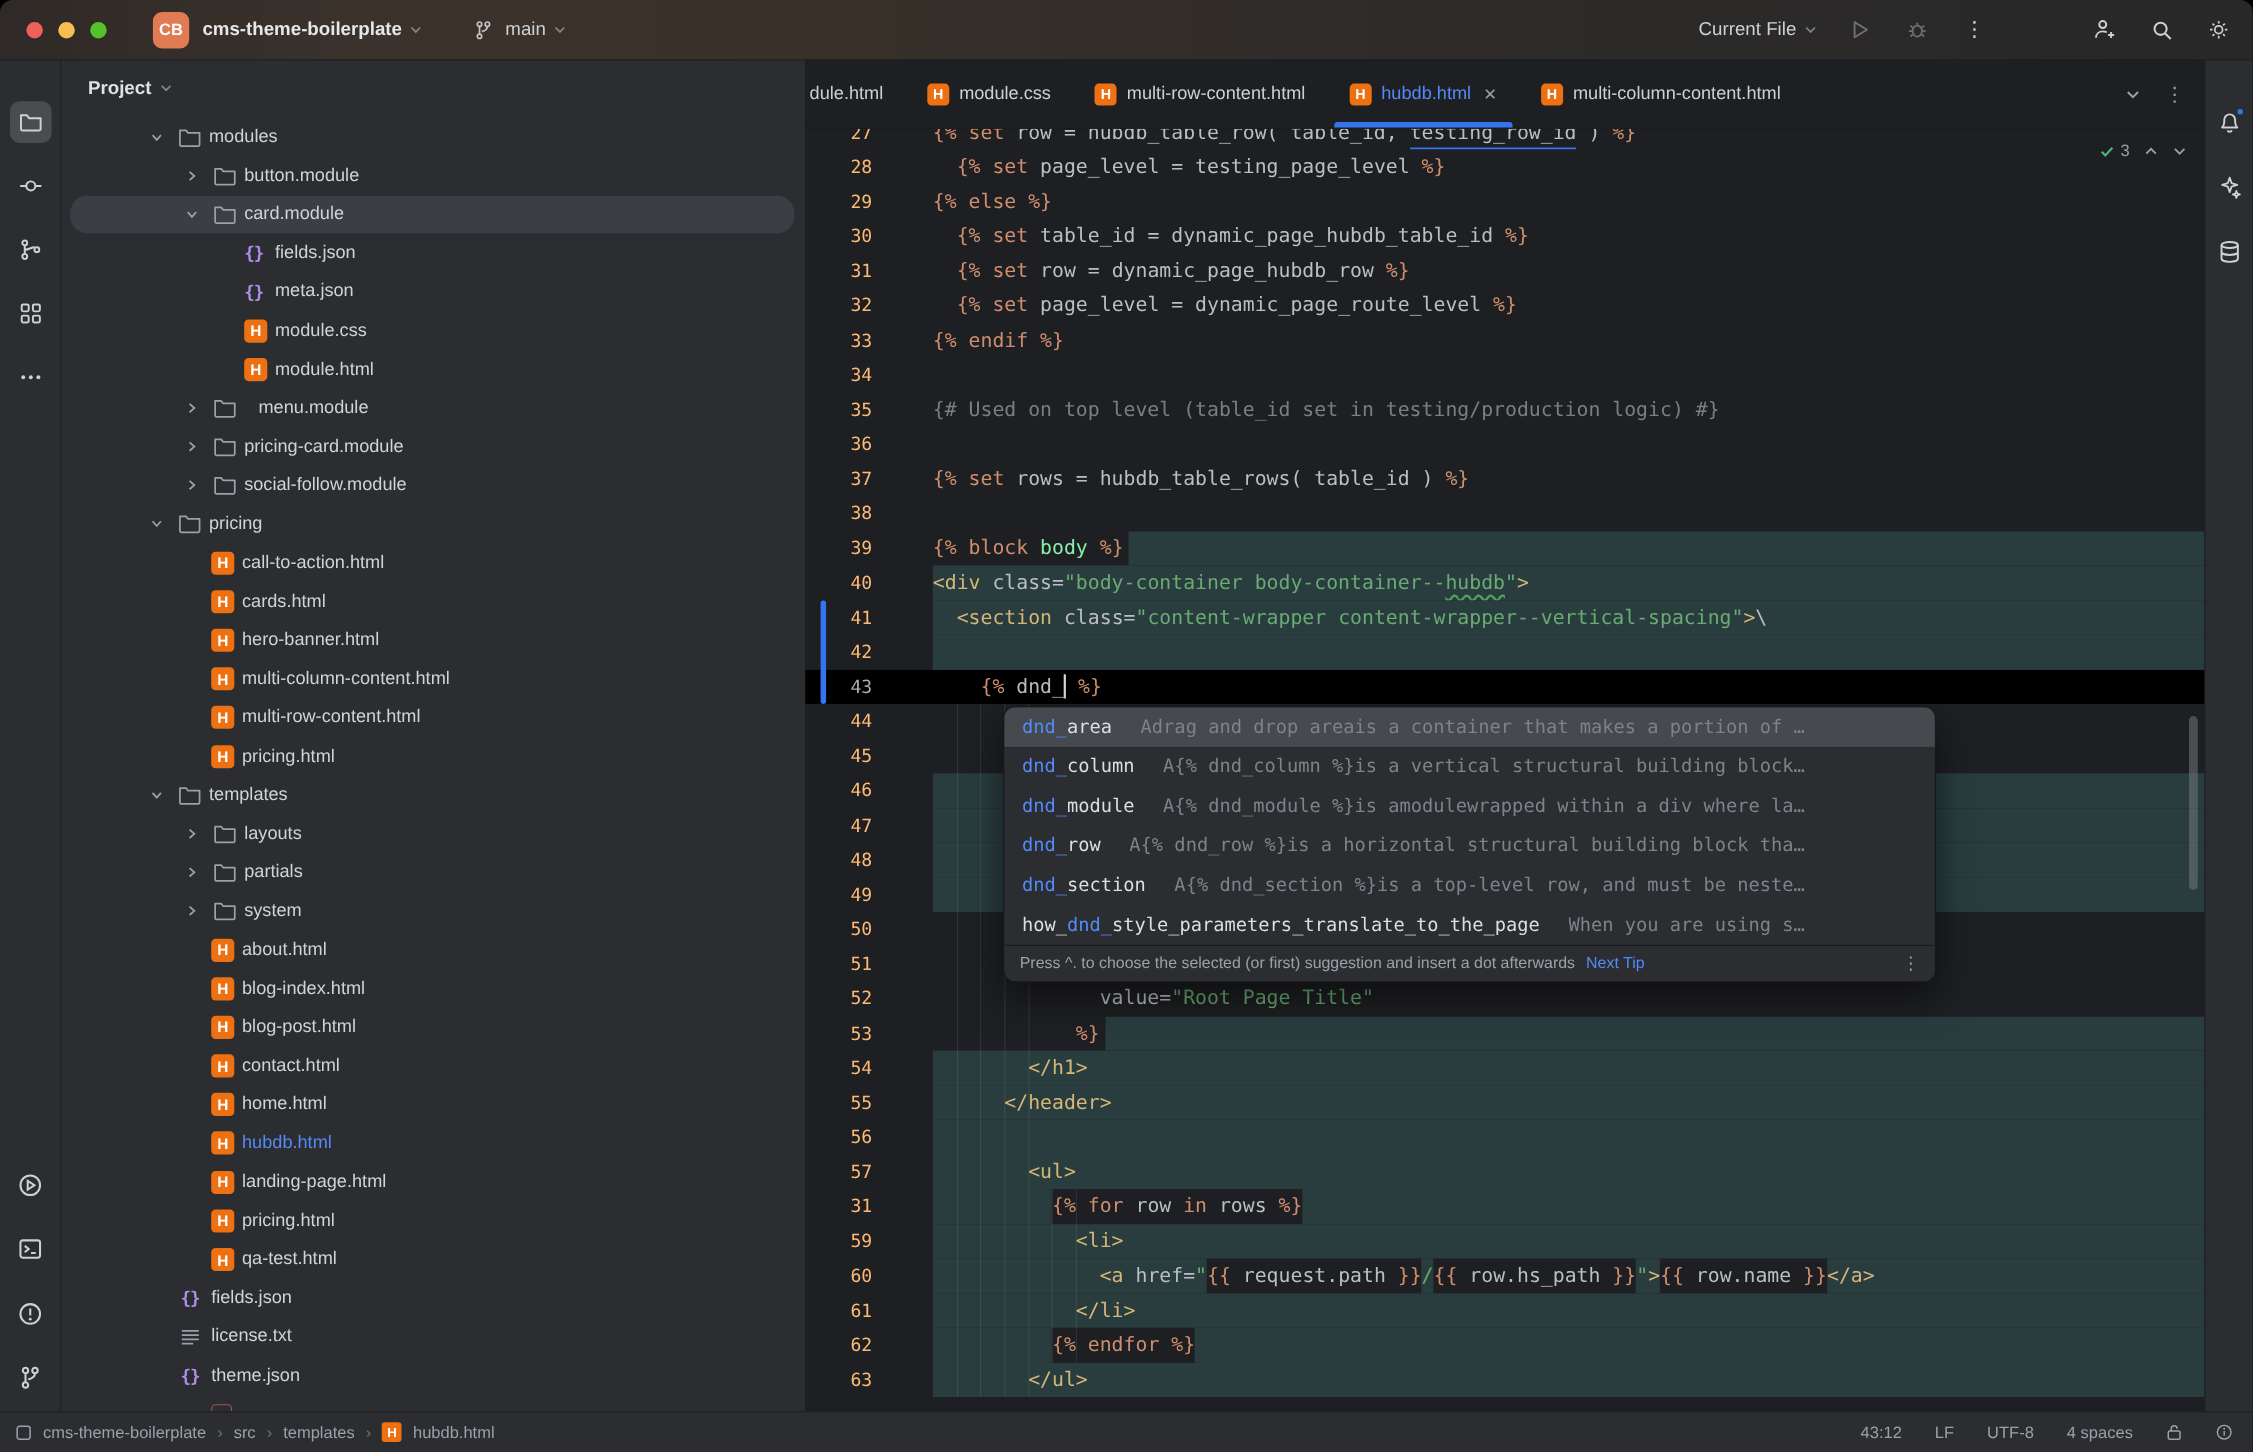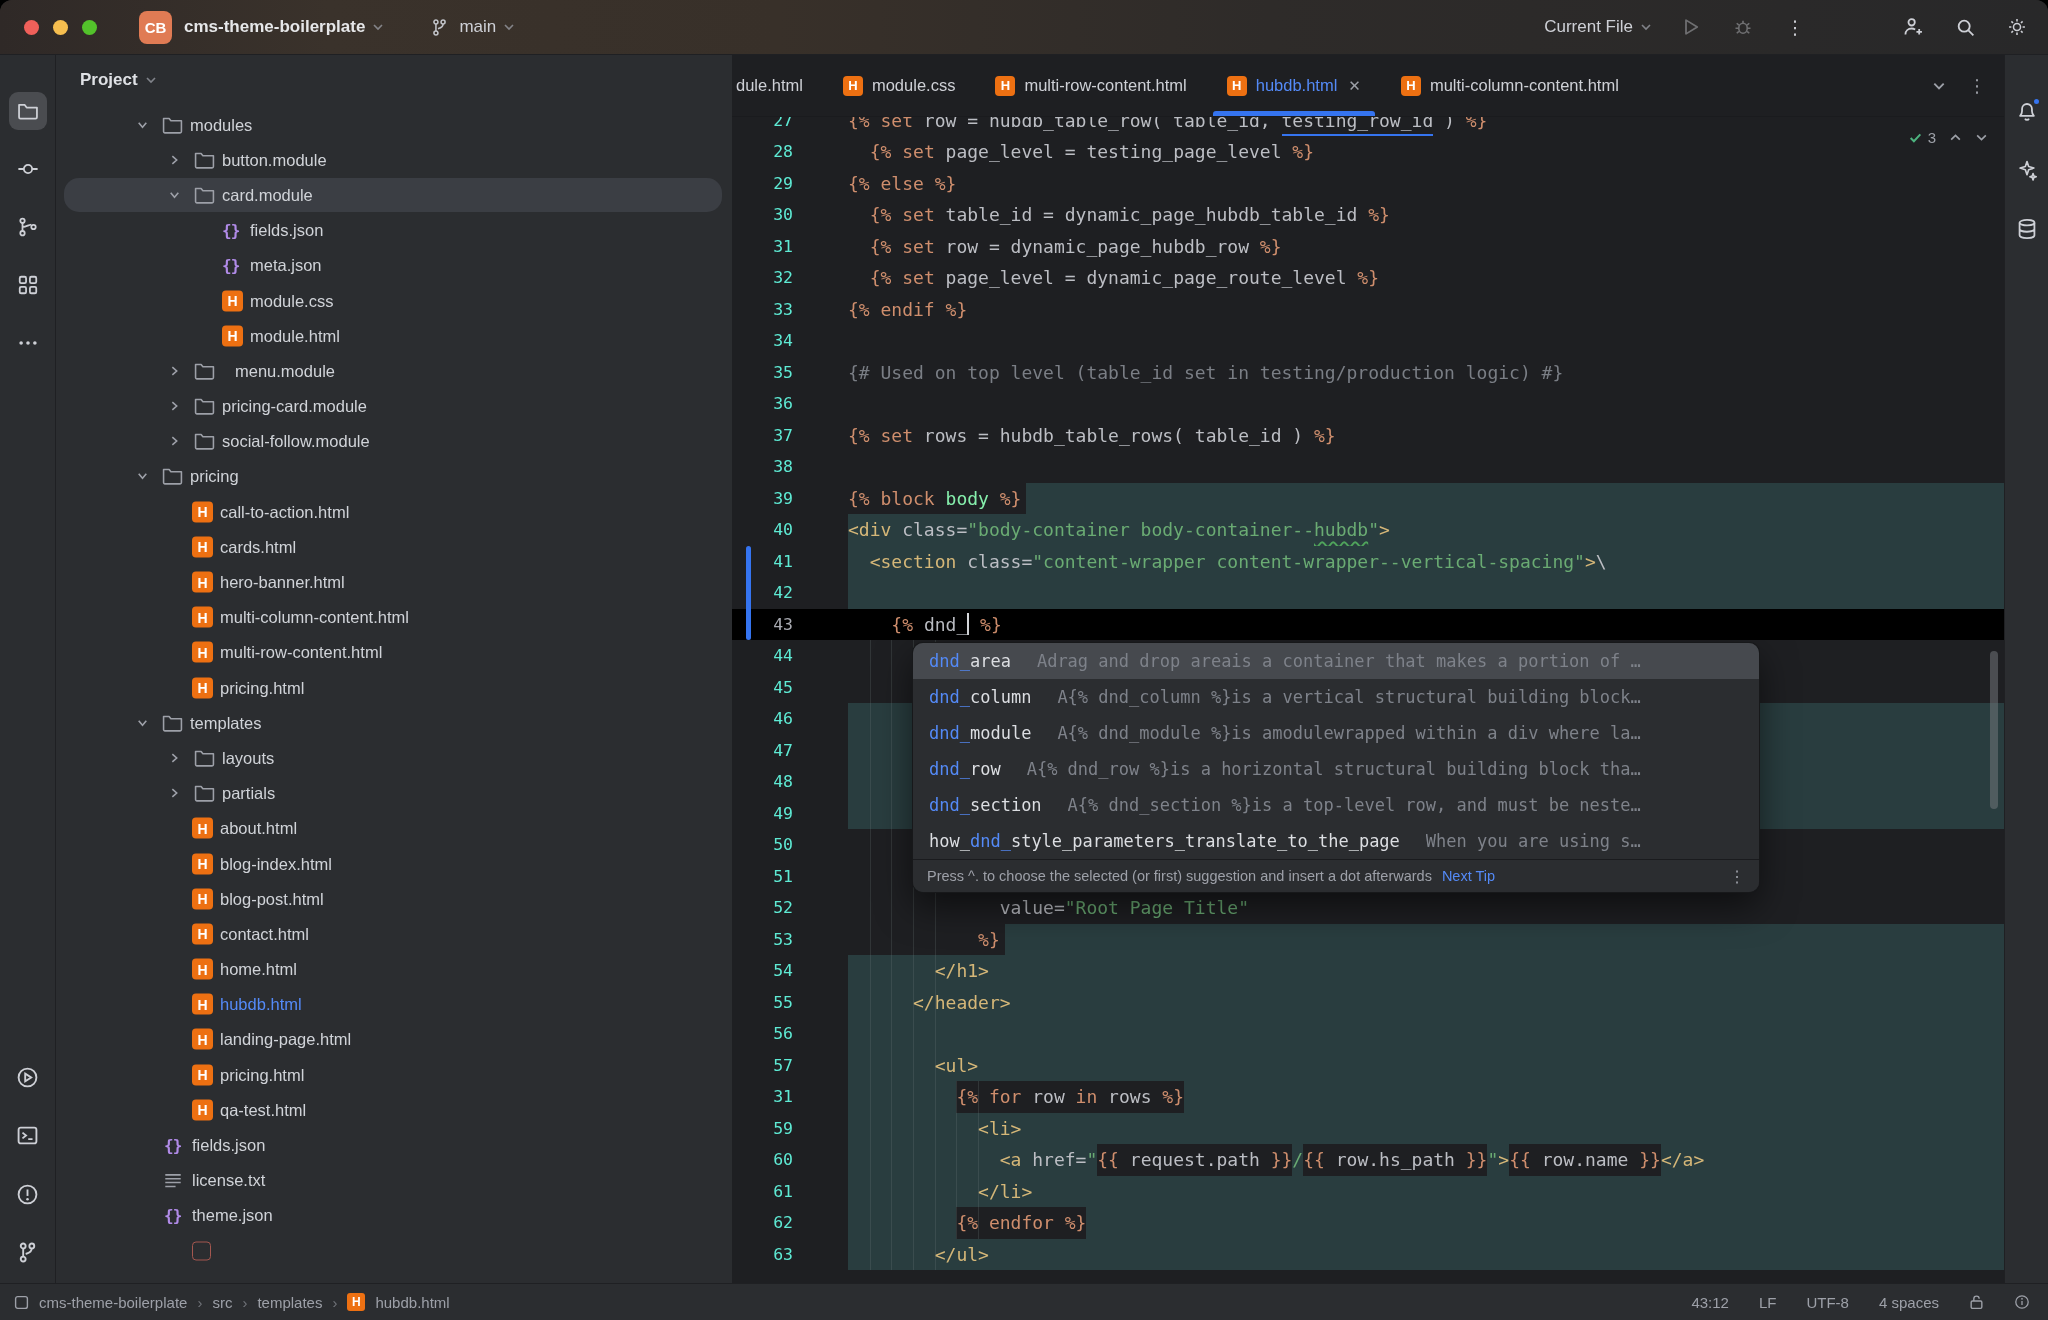--- a/index.html
+++ b/index.html
@@ -49,21 +49,21 @@
   .tab .hbadge{width:20px;height:20px;font-size:13px;}
   .tab.active{color:#548AF7;}
   .tab.active::after{content:"";position:absolute;left:6px;right:6px;bottom:0;height:5px;background:#3574F0;border-radius:3px 3px 0 0;}
   .tab .x{color:#9DA0A8;font-size:15px;margin-left:2px;}
   .tab.clip{padding-left:4px;color:#CED0D6;}
   .tabtools{margin-left:auto;display:flex;align-items:center;gap:22px;padding-right:18px;color:#9DA0A8;}
   
   .code{position:absolute;left:0;top:49.5px;right:0;z-index:1;font-family:"DejaVu Sans Mono",monospace;font-size:18px;}
   .crow{display:flex;height:31.5px;line-height:31.5px;white-space:pre;}
   .gut{width:116px;flex:none;position:relative;}
-  .num{position:absolute;right:55px;font-size:16.5px;color:#5eead4;}
+  .num{position:absolute;right:55px;font-size:16.5px;color:#fdba74;}
   .crow.caret-line{background:#000000;}
   .crow.caret-line .num{color:#A9ABB2;}
   .cc{flex:1;display:flex;align-items:stretch;white-space:pre;min-width:0;overflow:hidden;position:relative;}
   .crow.bg-teal .cc{background:#293D3F;}
   .ft{flex:1;background:#293D3F;margin-left:5px;}
   .chip{background:#1E1F22;white-space:pre;display:flex;align-items:stretch;}
   .s-o{color:#CF8E6D}.s-p{color:#BCBEC4}.s-g{color:#6AAB73}.s-y{color:#D5B778}.s-c{color:#7A7E85}.s-w{color:#86efac}
   .sq{text-decoration:underline wavy #4FA45B;text-decoration-thickness:1.5px;text-underline-offset:5px;}
   .ub{box-shadow:inset 0 -2px 0 #3574F0;}
   .caret{width:2px;height:22px;background:#D7D9DD;align-self:center;}
@@ -469,20 +469,33 @@
             <svg width="13" height="13" viewBox="0 0 12 12">
               <path d="M4 2.5l4 3.5-4 3.5" fill="none" stroke="#9DA0A8" stroke-width="1.5"></path>
             </svg>
           </div>
           <div class="tic" style="left: 138px;">
             <svg width="21" height="19" viewBox="0 0 16 14">
               <path d="M1.2 2h4.2l1.4 1.8h8V12a1 1 0 0 1-1 1H2.2a1 1 0 0 1-1-1z" fill="none" stroke="#9DA0A8" stroke-width="1.2" stroke-linejoin="round"></path>
             </svg>
           </div>
           <div class="lbl" style="left: 166px;">partials</div>
+        </div>
+        <div class="trow">
+          <div class="tic" style="left: 112px;">
+            <svg width="13" height="13" viewBox="0 0 12 12">
+              <path d="M4 2.5l4 3.5-4 3.5" fill="none" stroke="#9DA0A8" stroke-width="1.5"></path>
+            </svg>
+          </div>
+          <div class="tic" style="left: 138px;">
+            <svg width="21" height="19" viewBox="0 0 16 14">
+              <path d="M1.2 2h4.2l1.4 1.8h8V12a1 1 0 0 1-1 1H2.2a1 1 0 0 1-1-1z" fill="none" stroke="#9DA0A8" stroke-width="1.2" stroke-linejoin="round"></path>
+            </svg>
+          </div>
+          <div class="lbl" style="left: 166px;">system</div>
         </div>
         <div class="trow">
           <div class="tic" style="left: 136px;">
             <div class="hbadge">H</div>
           </div>
           <div class="lbl" style="left: 164px;">about.html</div>
         </div>
         <div class="trow">
           <div class="tic" style="left: 136px;">
             <div class="hbadge">H</div>

